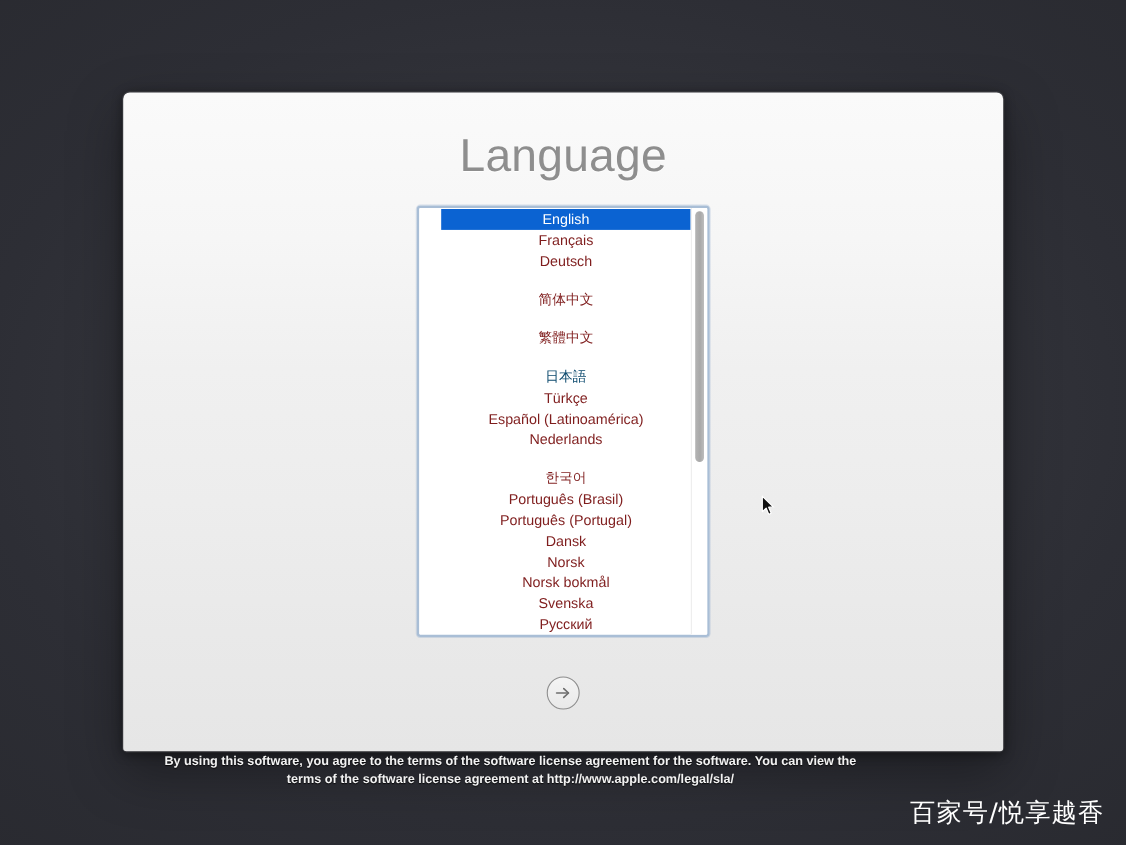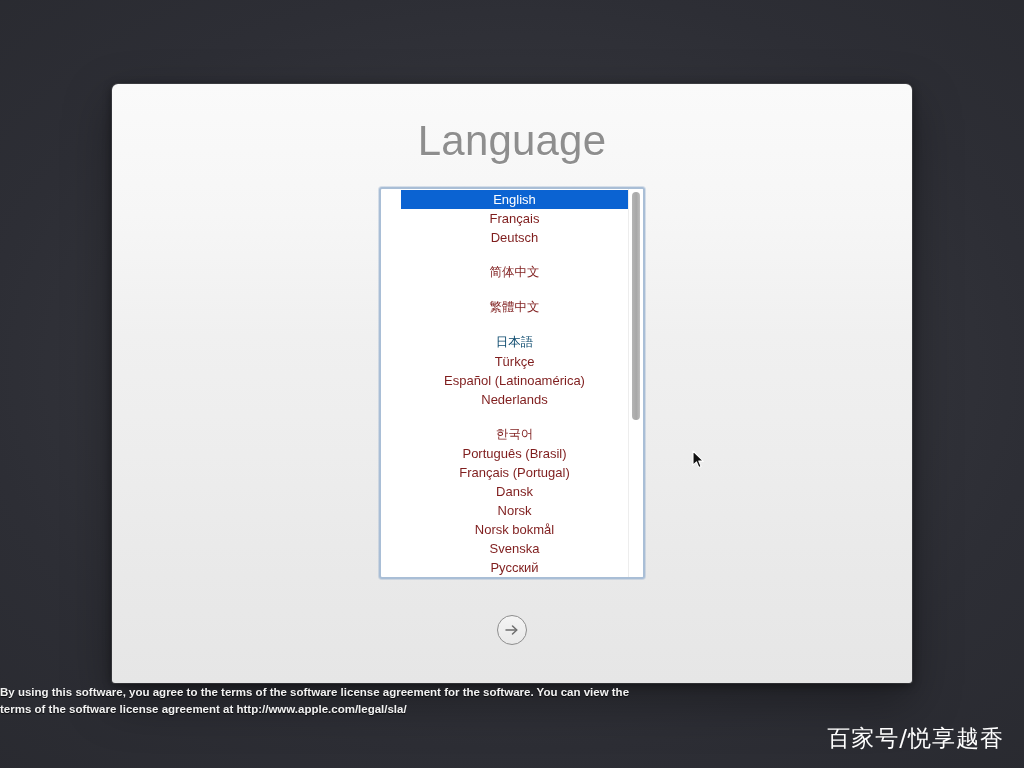--- a/index.html
+++ b/index.html
@@ -137,21 +137,21 @@
     cursor: default;
   }
   #continue-button svg { display: block; }
 
   
   #license-text {
     position: absolute;
     left: 0;
     top: 684px;
     width: 928px;
-    text-align: left;
+    text-align: center;
     font-size: 11.5px;
     font-weight: bold;
     line-height: 17px;
     color: #f2f2f2;
     text-shadow: 0 1px 1px rgba(0,0,0,0.8);
   }
   #license-line-2 { display: block; }
 
   
   #watermark {
@@ -188,21 +188,21 @@
           <div class="language-item">Français</div>
           <div class="language-item">Deutsch</div>
           <div class="language-item cjk">简体中文</div>
           <div class="language-item cjk">繁體中文</div>
           <div class="language-item cjk dim">日本語</div>
           <div class="language-item">Türkçe</div>
           <div class="language-item">Español (Latinoamérica)</div>
           <div class="language-item">Nederlands</div>
           <div class="language-item cjk">한국어</div>
           <div class="language-item">Português (Brasil)</div>
-          <div class="language-item">Français (Portugal)</div>
+          <div class="language-item">Português (Portugal)</div>
           <div class="language-item">Dansk</div>
           <div class="language-item">Norsk</div>
           <div class="language-item">Norsk bokmål</div>
           <div class="language-item">Svenska</div>
           <div class="language-item">Русский</div>
           <div class="language-item">Polski</div>
           <div class="language-item">Türkçe</div>
         </div>
       <div id="list-scrollbar">
         <div id="list-scrollbar-thumb"></div>

